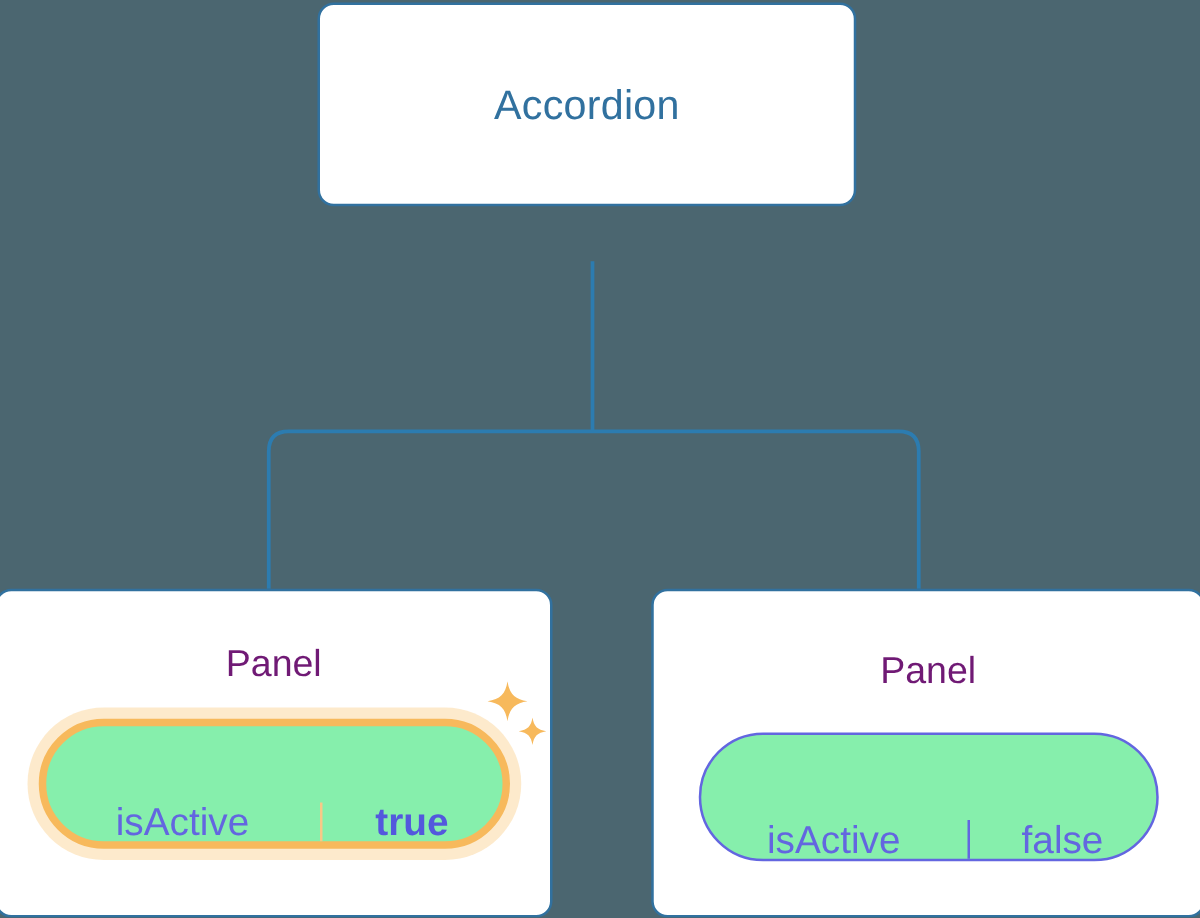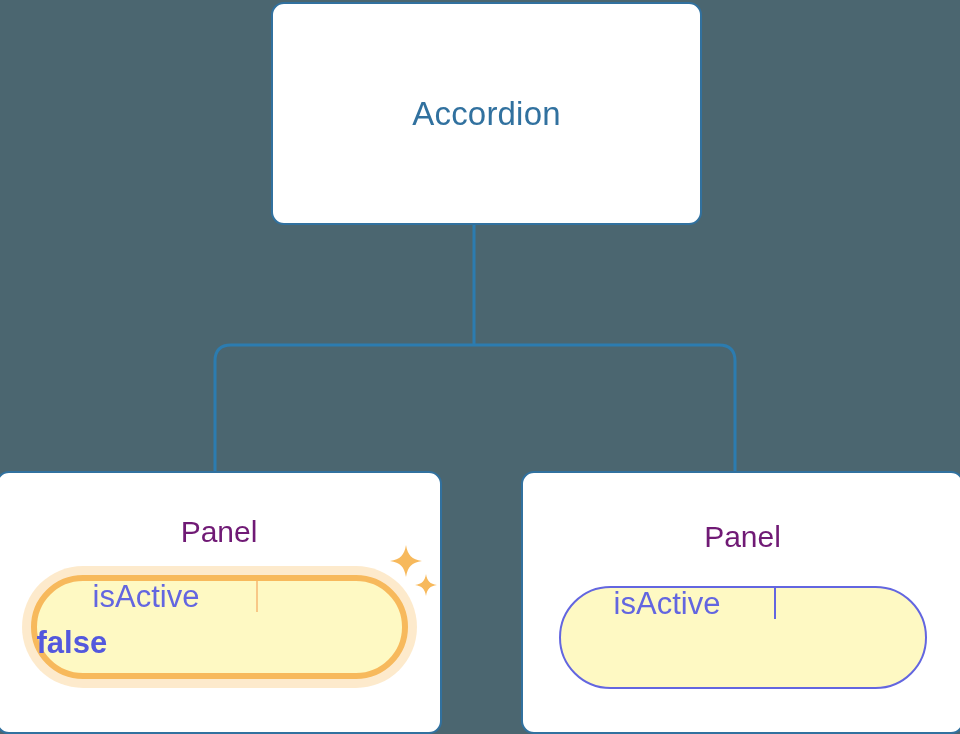--- a/index.html
+++ b/index.html
@@ -37,24 +37,24 @@
     position: absolute;
     background: #ffffff;
     border: 2px solid #31719f;
     border-radius: 13px;
     box-sizing: border-box;
     z-index: 2;
   }
 
   
   #root-card {
-    left: 271px;
+    left: 254px;
     top: 2px;
     width: 431px;
-    height: 223px;
+    height: 163px;
     display: flex;
     align-items: center;
     justify-content: center;
   }
   .card-title {
     color: #31719f;
     font-size: 33px;
     font-weight: 400;
     letter-spacing: 0.2px;
     line-height: 1;
@@ -88,26 +88,25 @@
   #panel-card-0 .panel-title { margin-top: 44px; }
   #panel-card-1 .panel-title { margin-top: 49px; }
 
   
   .pill-wrap {
     position: relative;
     display: inline-block;
   }
   .pill {
     display: flex;
-    align-items: flex-start;
+    align-items: flex-end;
     box-sizing: border-box;
-    background: #fef9c3;
+    background: #86efac;
     position: relative;
     z-index: 2;
-    flex-direction: column;
   }
   .pill-key, .pill-val {
     display: flex;
     align-items: center;
     justify-content: center;
     box-sizing: border-box;
     white-space: nowrap;
     line-height: 1;
   }
 
@@ -184,37 +183,38 @@
   <div class="card" id="root-card">
     <div class="card-title">Accordion</div>
   </div>
 
   <div class="card panel-card" id="panel-card-0">
     <div class="panel-title">Panel</div>
 
     <div class="pill-wrap is-highlighted">
       <div class="pill pill-highlight">
         <div class="pill-key">isActive</div>
-        <div class="pill-val">false</div>
+        <div class="pill-val">true</div>
       </div>
 
       <div class="sparkles">
         <svg class="sparkle-big" width="32" height="32" viewBox="0 0 32 32" aria-hidden="true">
           <path d="M16 0 C17.6 10.2 21.8 14.4 32 16 C21.8 17.6 17.6 21.8 16 32 C14.4 21.8 10.2 17.6 0 16 C10.2 14.4 14.4 10.2 16 0 Z" fill="#f7b95c"></path>
         </svg>
         <svg class="sparkle-small" width="22" height="22" viewBox="0 0 32 32" aria-hidden="true">
           <path d="M16 0 C17.6 10.2 21.8 14.4 32 16 C21.8 17.6 17.6 21.8 16 32 C14.4 21.8 10.2 17.6 0 16 C10.2 14.4 14.4 10.2 16 0 Z" fill="#f7b95c"></path>
         </svg>
       </div>
     </div>
   </div>
 
   <div class="card panel-card" id="panel-card-1">
     <div class="panel-title">Panel</div>
 
     <div class="pill-wrap is-plain">
       <div class="pill pill-plain">
         <div class="pill-key">isActive</div>
+        <div class="pill-val">false</div>
       </div>
     </div>
   </div>
 
 </div>
 
 </body></html>

